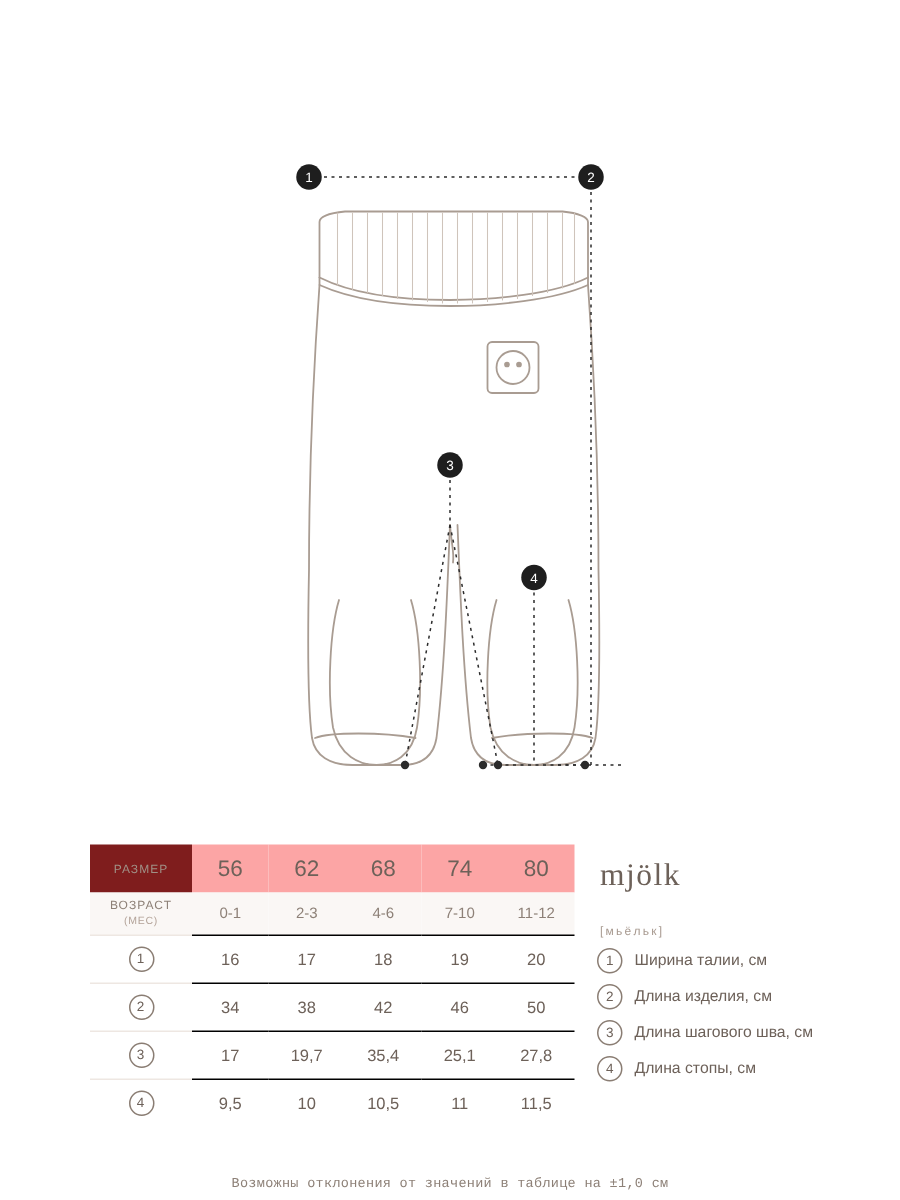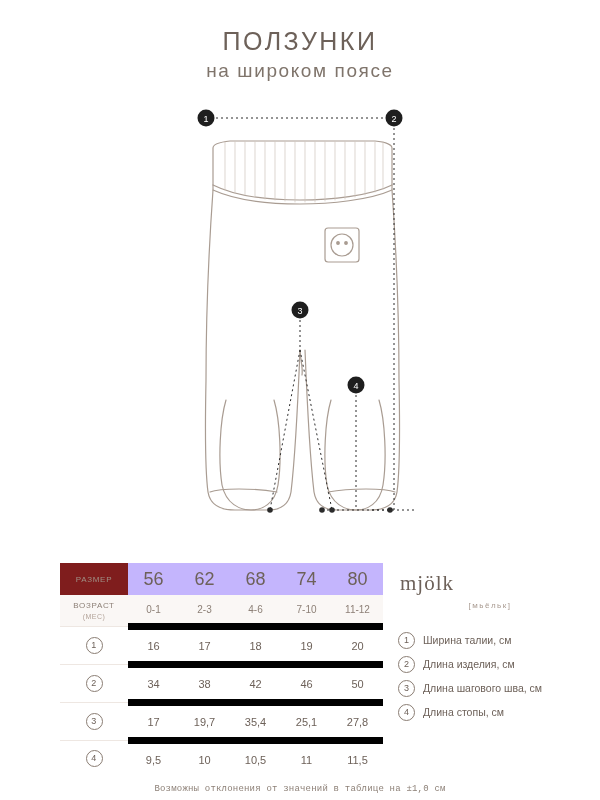--- a/index.html
+++ b/index.html
@@ -75,22 +75,22 @@
     border: none;
   }
   .size-table td.label-col, .size-table th.label-col {
     width: 66px;
     font-size: 8px;
     letter-spacing: 0.7px;
     color: #a09086;
     text-transform: uppercase;
   }
   .size-table thead th {
-    background: #c4b5fd;
-    font-size: 18px;
+    background: #fca5a5;
+    font-size: 15px;
     color: #6d6159;
     height: 30px;
   }
   .size-table thead th.label-col {
     background: #7f1d1d;
     font-size: 8px;
   }
   .size-table tr.age-row td {
     background: #faf7f5;
     font-size: 10px;
@@ -103,21 +103,21 @@
     font-size: 8px;
     line-height: 11px;
   }
   .age-sub {
     display: block;
     font-size: 7px;
     letter-spacing: 0.5px;
     color: #b3a399;
   }
   .size-table tbody tr.data-row td {
-    border-top: 7px solid #000000;
+    border-top: 1px solid #000000;
     font-size: 11px;
     color: #6d6159;
   }
   .size-table tbody tr.data-row td.label-col {
     border-top: 1px solid #eee7e2;
   }
   .bullet {
     display: inline-block;
     width: 15px;
     height: 15px;
@@ -140,22 +140,21 @@
     font-family: "Liberation Serif", serif;
     font-size: 21px;
     letter-spacing: 1px;
     color: #6d6159;
     line-height: 34px;
   }
   .brand-sub {
     font-size: 8px;
     letter-spacing: 1.5px;
     color: #a89a90;
-    margin-top: 1px;
-    text-align: center;
+    margin-top: 16px;
   }
   .legend {
     position: absolute;
     left: 398px;
     top: 628px;
     width: 200px;
   }
   .legend-item {
     display: flex;
     align-items: center;
@@ -179,24 +178,20 @@
     color: #8d8077;
     letter-spacing: 0.2px;
     font-family: Liberation Mono, monospace;
   }
 </style>
 </head>
 <body>
 
 <div class="page">
 
-  <div class="title-block">
-    <div class="title-main">ПОЛЗУНКИ</div>
-    <div class="title-sub">на широком поясе</div>
-  </div>
 
   <div class="illustration">
     <svg width="300" height="430" viewBox="0 0 300 430" xmlns="http://www.w3.org/2000/svg">
       <g fill="none" stroke="#a99c92" stroke-width="1.2" stroke-linejoin="round" stroke-linecap="round">
 
         <path d="M63 48 C63 44 70 42 80 41 L225 41 C236 42 242 45 242 48
                  L242 90 C220 100 180 104 150 104 C118 104 85 100 63 90 Z"></path>
         <path d="M63 85 C85 96 118 100 150 100 C180 100 220 96 242 85"></path>
 
         <g stroke="#cfc4bb" stroke-width="0.7">

